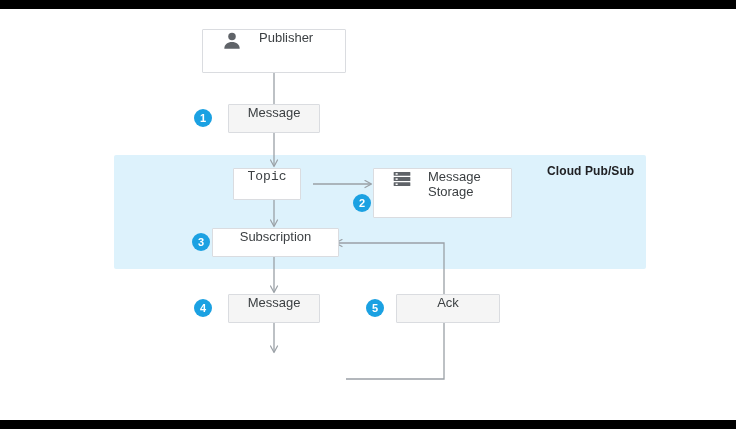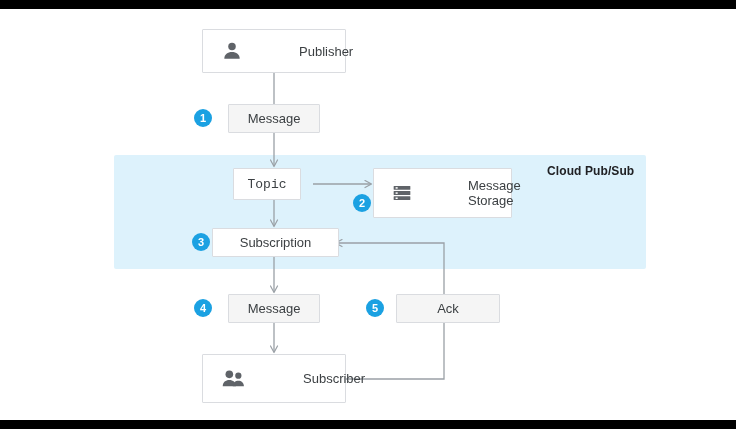--- a/index.html
+++ b/index.html
@@ -58,26 +58,25 @@
     letter-spacing: 0.1px;
     white-space: nowrap;
   }
 
   
   .node {
     position: absolute;
     box-sizing: border-box;
     border: 1px solid #dadce0;
     display: flex;
-    align-items: center;
+    align-items: flex-start;
     justify-content: center;
     font-size: 13px;
     color: #3c4043;
     border-radius: 1px;
-    gap: 40px;
   }
   .node.white { background: #ffffff; }
   .node.grey  { background: #f5f5f5; }
   .node.icon-node {
     justify-content: flex-start;
     padding-left: 18px;
   }
   .node .label { white-space: pre-line; line-height: 15px; }
   .node .icon { margin-right: 16px; display: flex; align-items: center; }
 
@@ -196,31 +195,20 @@
     </div>
 
     <div class="node grey" id="node-message-bot">
       <span class="label">Message</span>
     </div>
 
     <div class="node grey" id="node-ack">
       <span class="label">Ack</span>
     </div>
 
-    <div class="node white icon-node" id="node-subscriber">
-      <span class="icon">
-        <svg width="26" height="22" viewBox="0 0 30 24" aria-hidden="true">
-          <circle cx="20" cy="8.2" r="3.6" fill="#5f6368"></circle>
-          <path d="M13.6,20.5 C13.6,16.3 16.5,14.1 20,14.1 C23.5,14.1 26.4,16.3 26.4,20.5 Z" fill="#5f6368"></path>
-          <circle cx="9.6" cy="6.6" r="4.4" fill="#5f6368"></circle>
-          <path d="M2,20.5 C2,15.7 5.4,13.2 9.6,13.2 C13.8,13.2 17.2,15.7 17.2,20.5 Z" fill="#5f6368"></path>
-        </svg>
-      </span>
-      <span class="label">Subscriber</span>
-    </div>
 
     <div class="badge" id="badge-1">1</div>
     <div class="badge" id="badge-2">2</div>
     <div class="badge" id="badge-3">3</div>
     <div class="badge" id="badge-4">4</div>
     <div class="badge" id="badge-5">5</div>
 
   </div>
 </div>
 

